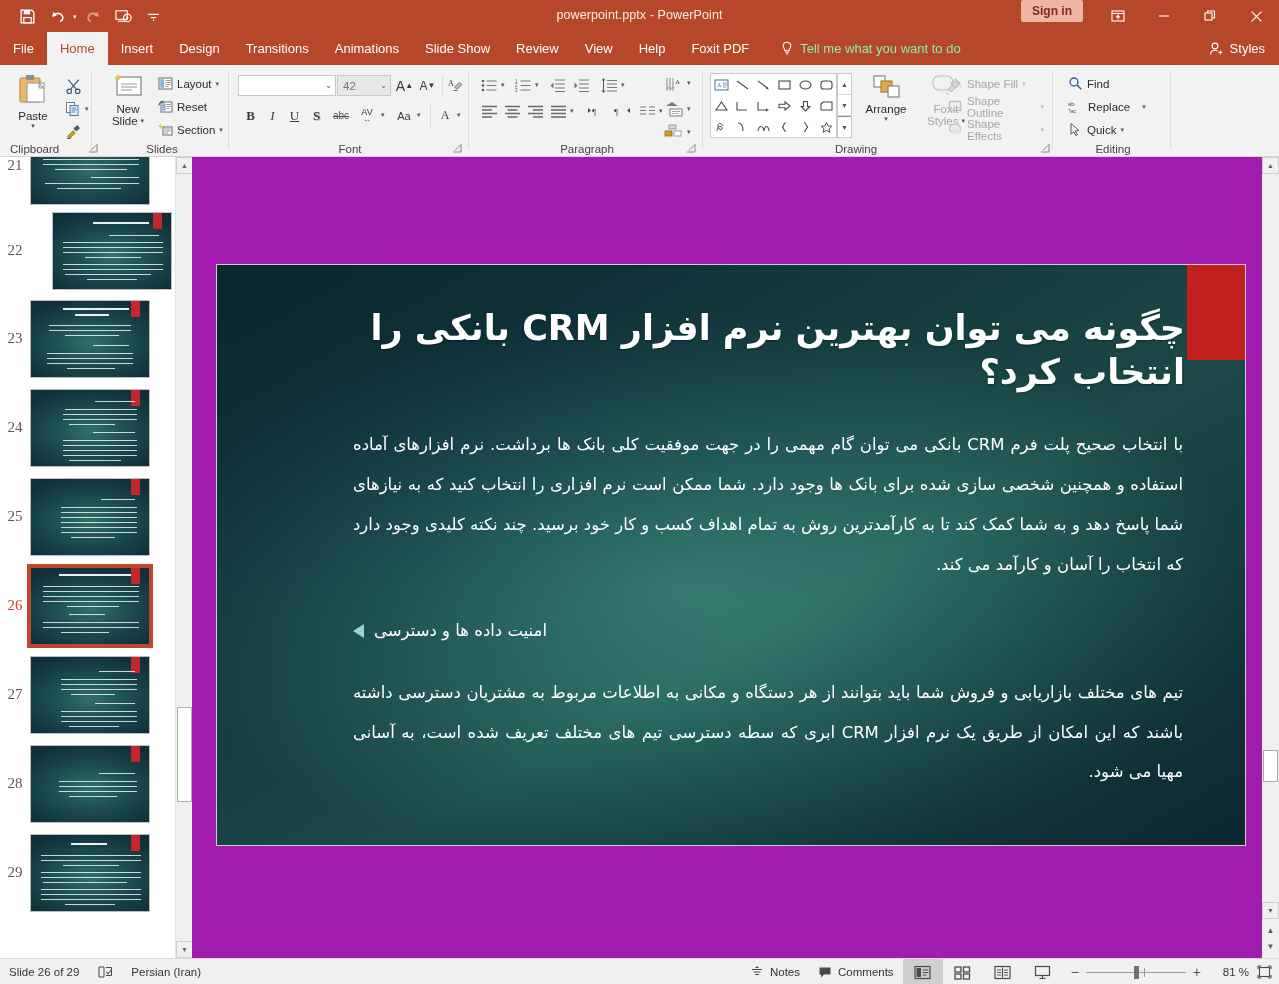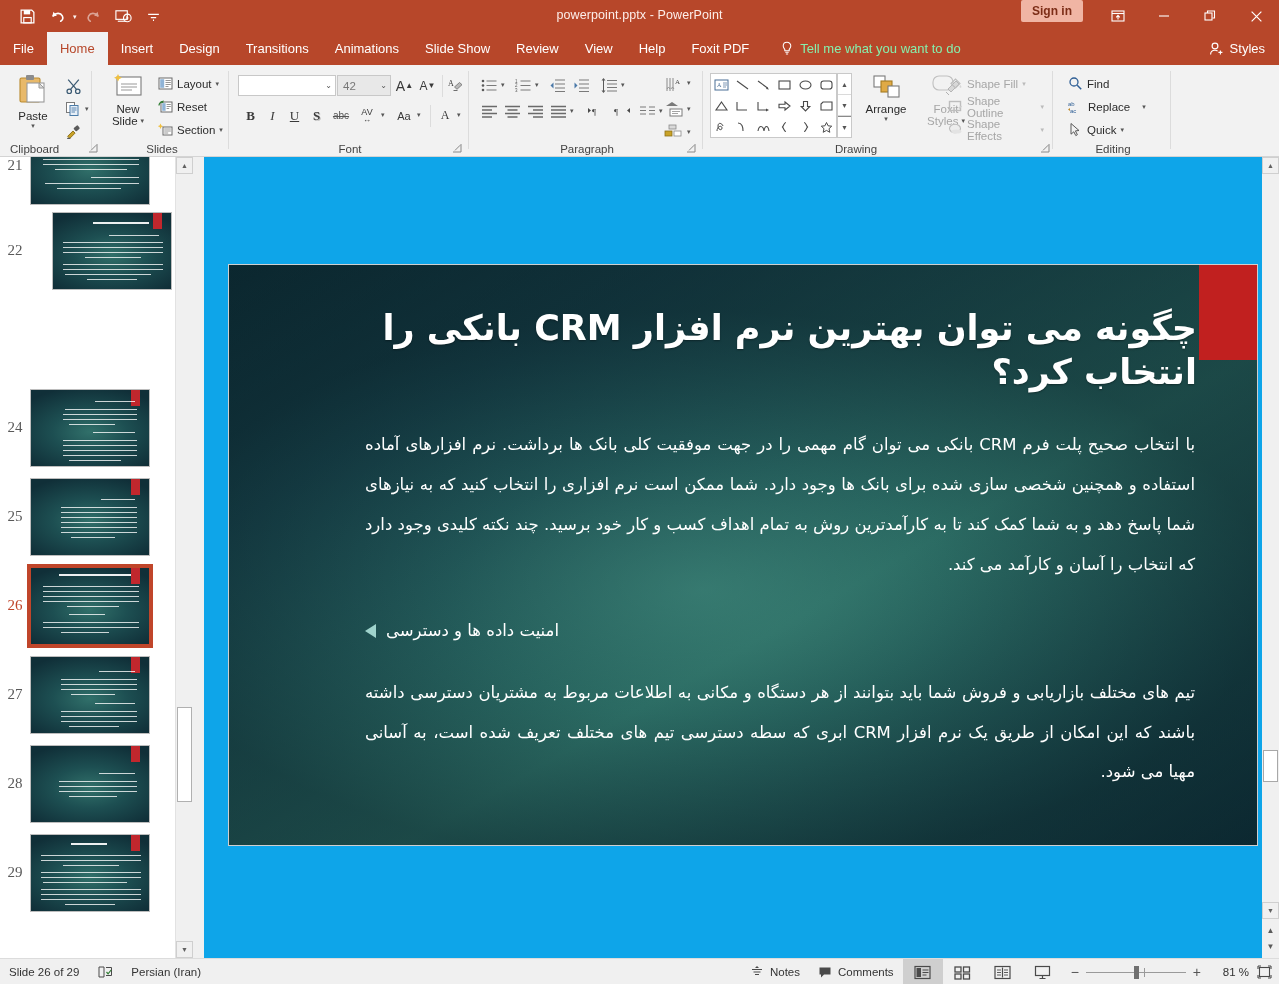--- a/index.html
+++ b/index.html
@@ -160,22 +160,22 @@
     display: flex; align-items: center; justify-content: center;
     font-size: 7px; color: #606060; background: #f0f0f0; border: 1px solid #cfcfcf;
   }
   .tscroll .thumbbar {
     position: absolute; left: 1px; width: 15px; background: #fff;
     border: 1px solid #b0b0b0;
   }
 
   
   .canvas {
-    position: absolute; left: 204px; top: 157px; width: 1070px; height: 801px;
-    background: #0ea5e9;
+    position: absolute; left: 192px; top: 157px; width: 1070px; height: 801px;
+    background: #a21caf;
   }
   .slide {
     position: absolute; left: 25px; top: 108px; width: 1028px; height: 580px;
     background: linear-gradient(150deg, #0e3038 0%, #17424a 22%, #2c6d64 58%, #1b4a4c 82%, #0f323b 100%);
     box-shadow: 0 0 0 1px #cfcfcf;
     overflow: hidden;
   }
   .slide::after {
     content: ""; position: absolute; inset: 0;
     background: radial-gradient(ellipse 55% 48% at 46% 56%, rgba(74,150,135,.42) 0%, rgba(40,98,95,.12) 45%, rgba(8,28,36,.45) 100%);
@@ -862,20 +862,37 @@
       <div class="tline" style="right:8px; top:34px; width:100px;"></div>
       <div class="tline" style="right:8px; top:39px; width:100px;"></div>
       <div class="tline" style="right:30px; top:44px; width:56px;"></div>
       <div class="tline" style="right:8px; top:51px; width:100px;"></div>
       <div class="tline" style="right:8px; top:56px; width:100px;"></div>
       <div class="tline" style="right:20px; top:61px; width:86px;"></div>
       <div class="tline" style="right:34px; top:66px; width:50px;"></div>
     </div>
   </div>
 
+  <div class="thumb-row" style="top:137px;">
+    <div class="thumb-num">23</div>
+    <div class="thumb-frame">
+      <div class="thumb-bg"></div>
+      <div class="thumb-red"></div>
+      <div class="ttitle" style="right:20px; top:7px; width:66px;"></div>
+      <div class="ttitle" style="right:40px; top:13px; width:34px;"></div>
+      <div class="tline" style="right:18px; top:24px; width:82px;"></div>
+      <div class="tline" style="right:18px; top:29px; width:82px;"></div>
+      <div class="tline" style="right:30px; top:34px; width:54px;"></div>
+      <div class="tline" style="right:20px; top:44px; width:36px;"></div>
+      <div class="tline" style="right:16px; top:52px; width:86px;"></div>
+      <div class="tline" style="right:16px; top:57px; width:86px;"></div>
+      <div class="tline" style="right:16px; top:62px; width:86px;"></div>
+      <div class="tline" style="right:34px; top:67px; width:48px;"></div>
+    </div>
+  </div>
 
   <div class="thumb-row" style="top:226px;">
     <div class="thumb-num">24</div>
     <div class="thumb-frame">
       <div class="thumb-bg"></div>
       <div class="thumb-red"></div>
       <div class="tline" style="right:14px; top:11px; width:40px;"></div>
       <div class="tline" style="right:12px; top:19px; width:72px;"></div>
       <div class="tline" style="right:12px; top:24px; width:74px;"></div>
       <div class="tline" style="right:12px; top:29px; width:74px;"></div>

